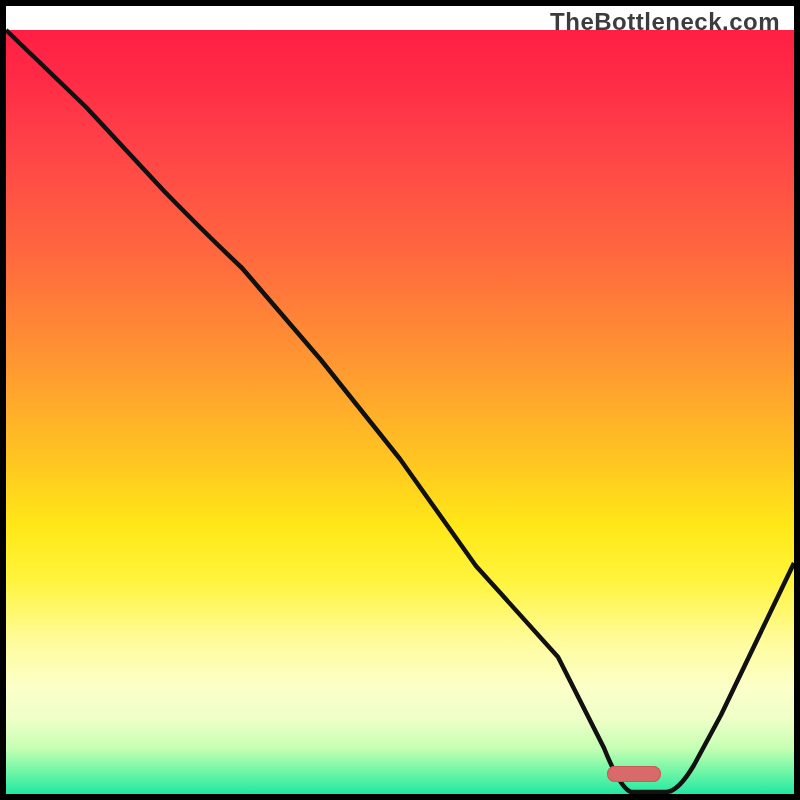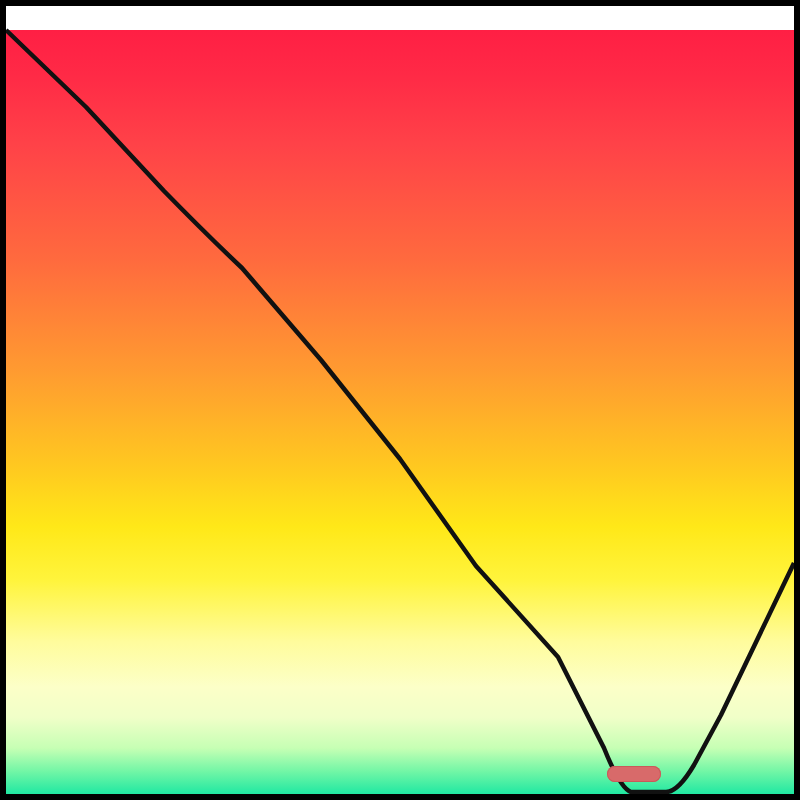--- a/index.html
+++ b/index.html
@@ -23,20 +23,21 @@
   #73f6a6 97%,
   #20e8a2 100%
 )}
 .overlay-svg{position:absolute;left:0;top:0;z-index:5}
 .legend-pill{position:absolute;width:54px;height:16px;background:#d86a6a;border-radius:8px;left:601px;top:760px;z-index:6;box-shadow:inset 0 0 0 1px #c85a5a}
 </style>
 </head>
 <body>
 
 <div class="outer">
+  <div class="watermark">TheBottleneck.com</div>
   <div class="plot">
     <div class="gradbox"></div>
 
     <svg class="overlay-svg" width="788" height="788" viewBox="0 0 788 788">
       <path d="M 0 24
                L 80 101
                L 158 185
                Q 200 228 236 262
                L 315 354
                L 394 453

